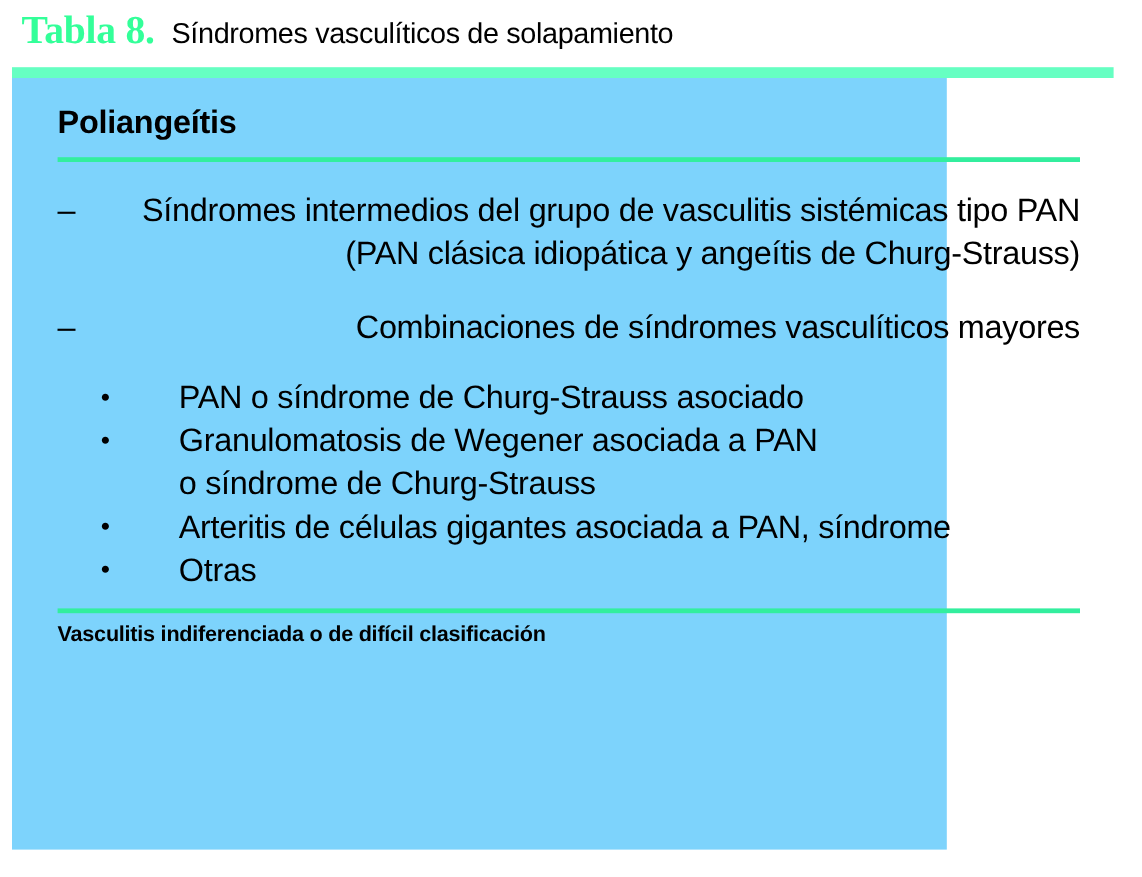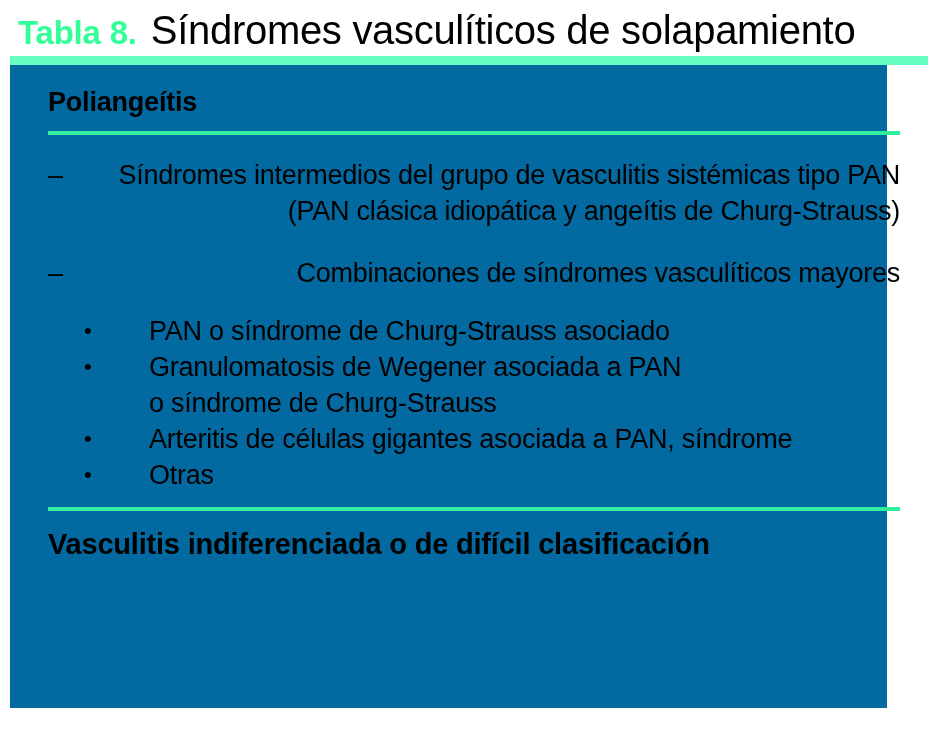--- a/index.html
+++ b/index.html
@@ -30,23 +30,24 @@
     height: 44px;
     display: flex;
     align-items: baseline;
     white-space: nowrap;
   }
   .caption-label {
     font-size: 33px;
     font-weight: bold;
     color: #33FF99;
     letter-spacing: -0.2px;
+    font-family: Liberation Serif, serif;
   }
   .caption-text {
-    font-size: 40px;
+    font-size: 24px;
     font-weight: normal;
     color: #000000;
     margin-left: 14px;
     letter-spacing: -0.3px;
   }
 
   
   .top-rule {
     position: absolute;
     left: 10px;
@@ -54,23 +55,23 @@
     width: 918px;
     height: 9px;
     background: #66FFC2;
   }
 
   
   .panel {
     position: absolute;
     left: 10px;
     top: 65px;
-    width: 877px;
+    width: 779px;
     height: 643px;
-    background: #0369a1;
+    background: #7dd3fc;
     box-sizing: border-box;
     padding: 0;
   }
 
   .panel-inner {
     position: absolute;
     left: 38px;
     top: 20px;
     width: 852px;
   }
@@ -149,25 +150,24 @@
   .bullet-text {
     flex: 1 1 auto;
   }
   .bullet-text .line {
     display: block;
     margin-left: 44px;
   }
 
   
   .footer-heading {
-    font-size: 29px;
+    font-size: 18px;
     font-weight: bold;
     color: #000000;
     line-height: 34px;
-    margin-top: 16px;
     letter-spacing: -0.2px;
   }
 </style>
 </head>
 <body>
 
 <div class="table-figure">
 
   <div class="caption">
     <span class="caption-label">Tabla 8.</span>

